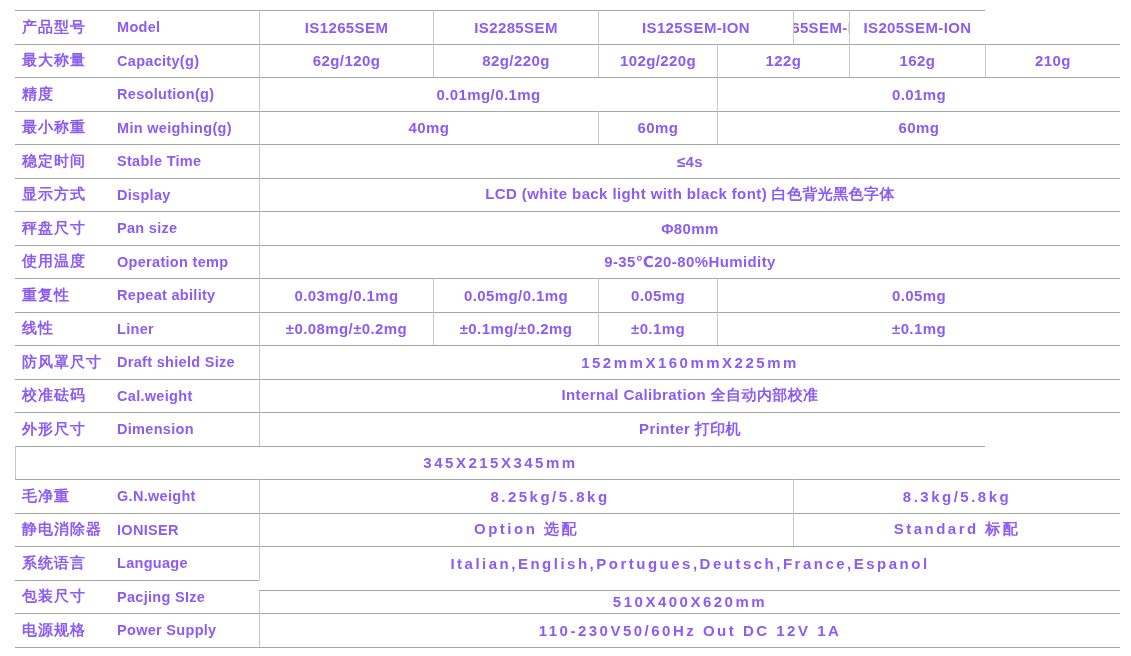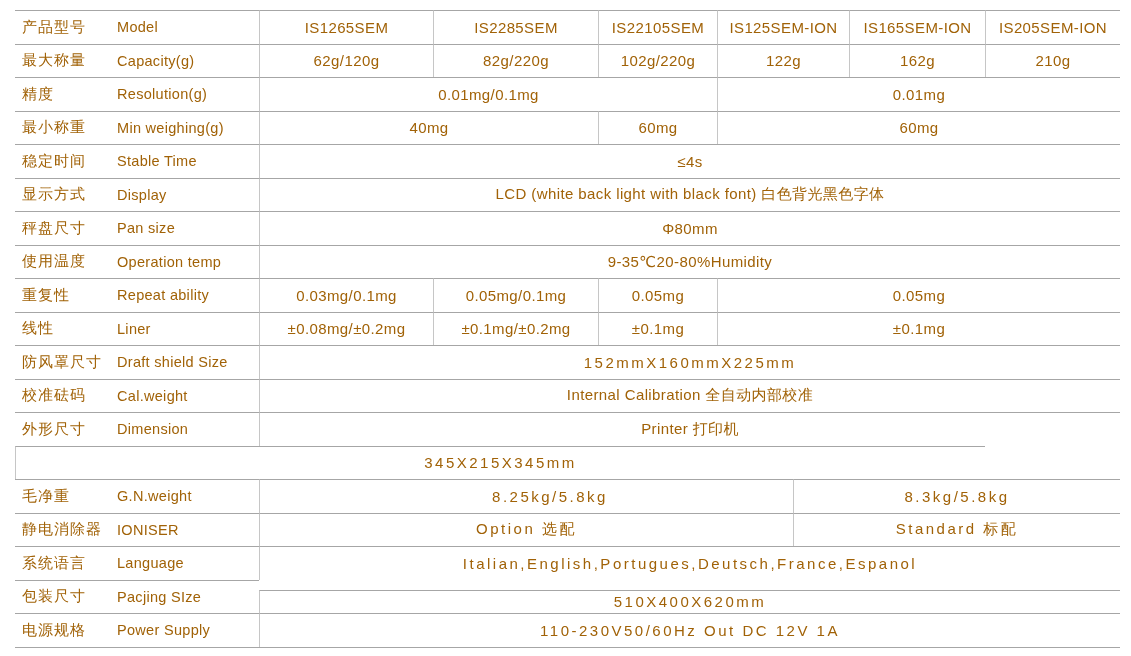--- a/index.html
+++ b/index.html
@@ -12,21 +12,22 @@
   .sheet {
     position: absolute;
     left: 15px; top: 10px;
     width: 1105px;
   }
   .spec-grid {
     display: grid;
     grid-template-columns: 244px 174px 165px 119px 76px 56px 136px 135px;
     grid-auto-rows: 33.5px;
     border-bottom: 1px solid #a6a6a6;
-    color: #a16207;
+    color: #8b5cf6;
+    font-weight: bold;
   }
   .cell {
     border-top: 1px solid #a6a6a6;
     display: flex;
     align-items: center;
     font-size: 15px;
     letter-spacing: 0.4px;
     white-space: nowrap;
     overflow: hidden;
   }
@@ -59,21 +60,20 @@
 <body>
 
 <div class="sheet">
   <div class="spec-grid">
       <div class="cell label-cell">
         <span class="label-cn">产品型号</span>
         <span class="label-en">Model</span>
       </div>
       <div class="cell value-cell" style="grid-column: span 1;">IS1265SEM</div>
       <div class="cell value-cell" style="grid-column: span 1;">IS2285SEM</div>
-      <div class="cell value-cell" style="grid-column: span 1;">IS22105SEM</div>
       <div class="cell value-cell" style="grid-column: span 2;">IS125SEM-ION</div>
       <div class="cell value-cell" style="grid-column: span 1;">IS165SEM-ION</div>
       <div class="cell value-cell" style="grid-column: span 1;">IS205SEM-ION</div>
       <div class="cell label-cell">
         <span class="label-cn">最大称量</span>
         <span class="label-en">Capacity(g)</span>
       </div>
       <div class="cell value-cell" style="grid-column: span 1;">62g/120g</div>
       <div class="cell value-cell" style="grid-column: span 1;">82g/220g</div>
       <div class="cell value-cell" style="grid-column: span 1;">102g/220g</div>

